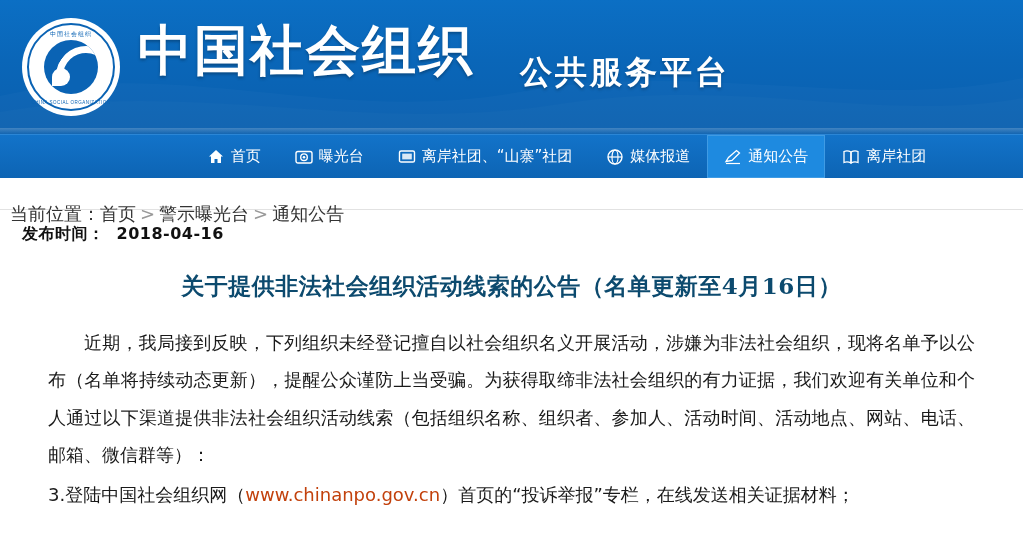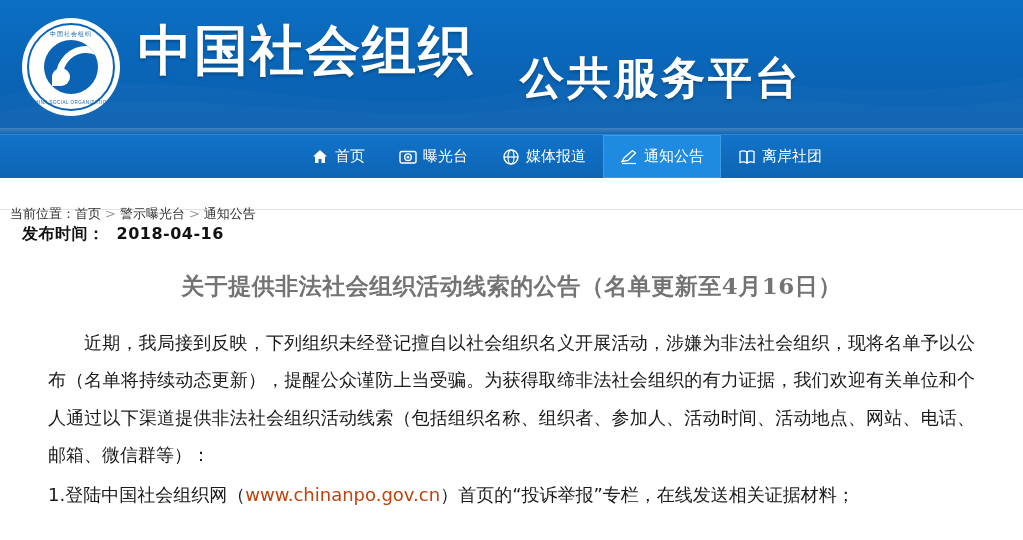--- a/index.html
+++ b/index.html
@@ -101,21 +101,21 @@
     font-weight: bold;
     letter-spacing: 2px;
     font-family: "DejaVu Sans", "Liberation Sans", sans-serif;
     text-shadow: 0 2px 3px rgba(0,0,0,0.28);
     line-height: 1;
   }
   .title-sub {
     position: absolute;
     left: 520px; top: 56px;
     color: #ffffff;
-    font-size: 44px;
+    font-size: 32px;
     font-weight: bold;
     letter-spacing: 3px;
     font-family: "DejaVu Sans", "Liberation Sans", sans-serif;
     text-shadow: 0 2px 3px rgba(0,0,0,0.25);
     line-height: 1;
   }
 
   
   .nav {
     width: 1023px;
@@ -154,21 +154,21 @@
   
   .crumb-wrap {
     width: 1023px;
     height: 32px;
     border-bottom: 1px solid #e2e2e2;
     display: flex;
     align-items: center;
     padding: 0 10px;
   }
   .crumb {
-    font-size: 13px;
+    font-size: 18px;
     color: #333333;
     font-family: "DejaVu Sans", "Liberation Sans", sans-serif;
     margin-top: 40px;
   }
   .crumb .sep { color: #999; margin: 0 4px; }
 
   
   .article {
     width: 1023px;
     padding: 8px 18px 0 18px;
@@ -179,21 +179,21 @@
     font-weight: bold;
     font-family: "DejaVu Sans", "Liberation Sans", sans-serif;
     margin: 6px 0 0 4px;
     letter-spacing: 0.5px;
   }
   .pubtime .label { margin-right: 12px; }
   .art-title {
     text-align: center;
     font-size: 23px;
     font-weight: bold;
-    color: #737373;
+    color: #0c4a6e;
     font-family: "DejaVu Serif", "Liberation Serif", serif;
     margin: 26px 0 10px 0;
     letter-spacing: 0.5px;
   }
   .art-body {
     font-size: 18px;
     line-height: 2.08;
     color: #1a1a1a;
     font-family: "DejaVu Sans", "Liberation Sans", sans-serif;
     padding: 12px 30px 0 30px;
@@ -239,20 +239,29 @@
     <span class="nav-ico">
       <svg width="18" height="18" viewBox="0 0 18 18">
           <rect x="1" y="3.5" width="16" height="11.5" rx="2" fill="none" stroke="#ffffff" stroke-width="1.4"></rect>
           <circle cx="9" cy="9.2" r="3.3" fill="none" stroke="#ffffff" stroke-width="1.4"></circle>
           <circle cx="9" cy="9.2" r="1.3" fill="#ffffff"></circle>
         </svg>
     </span>
     <span>曝光台</span>
   </div>
 
+  <div class="nav-item">
+    <span class="nav-ico">
+      <svg width="18" height="18" viewBox="0 0 18 18">
+          <rect x="1.5" y="3" width="15" height="11" rx="1.6" fill="none" stroke="#ffffff" stroke-width="1.4"></rect>
+          <rect x="4.2" y="5.6" width="9.6" height="5.8" fill="#ffffff" opacity="0.85"></rect>
+        </svg>
+    </span>
+    <span>离岸社团、“山寨”社团</span>
+  </div>
 
   <div class="nav-item">
     <span class="nav-ico">
       <svg width="18" height="18" viewBox="0 0 18 18">
           <circle cx="9" cy="9" r="7" fill="none" stroke="#ffffff" stroke-width="1.4"></circle>
           <ellipse cx="9" cy="9" rx="3" ry="7" fill="none" stroke="#ffffff" stroke-width="1.2"></ellipse>
           <path d="M2 9 H16" stroke="#ffffff" stroke-width="1.2"></path>
         </svg>
     </span>
     <span>媒体报道</span>
@@ -288,16 +297,16 @@
 <div class="article">
   <div class="pubtime">
     <span class="label">发布时间：</span><span>2018-04-16</span>
   </div>
 
   <div class="art-title">关于提供非法社会组织活动线索的公告（名单更新至4月16日）</div>
 
   <div class="art-body">
     <p class="indent">近期，我局接到反映，下列组织未经登记擅自以社会组织名义开展活动，涉嫌为非法社会组织，现将名单予以公布（名单将持续动态更新），提醒公众谨防上当受骗。为获得取缔非法社会组织的有力证据，我们欢迎有关单位和个人通过以下渠道提供非法社会组织活动线索（包括组织名称、组织者、参加人、活动时间、活动地点、网站、电话、邮箱、微信群等）：</p>
     <p>
-      <span>1.登陆中国社会组织网（</span><span class="link-blue">www.chinanpo.gov.cn</span><span>）首页的“投诉举报”专栏，在线发送相关证据材料；</span>
+      <span>3.登陆中国社会组织网（</span><span class="link-blue">www.chinanpo.gov.cn</span><span>）首页的“投诉举报”专栏，在线发送相关证据材料；</span>
     </p>
   </div>
 </div>
 
 </body></html>

